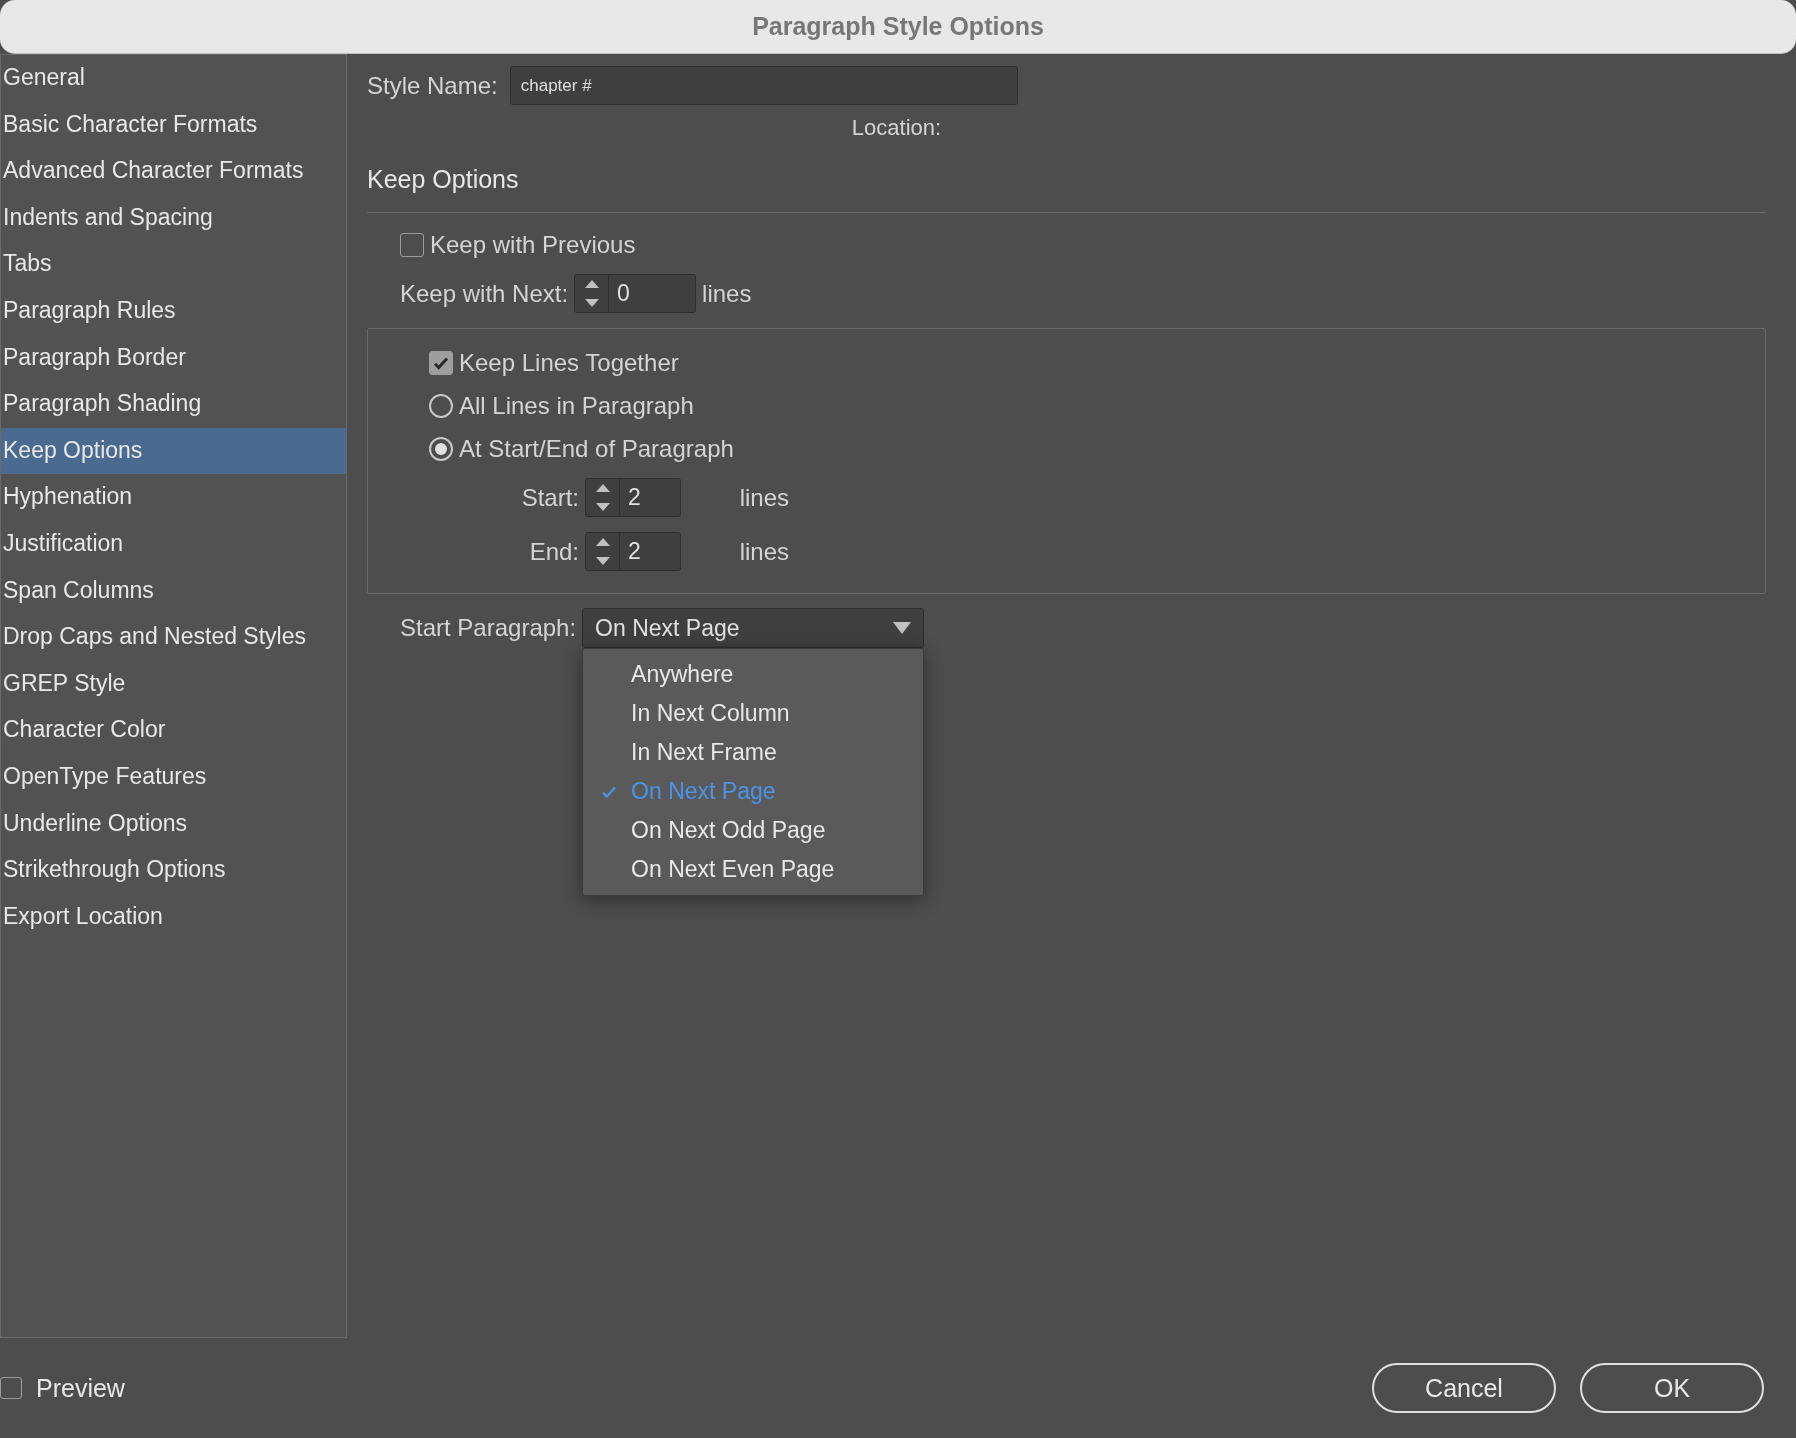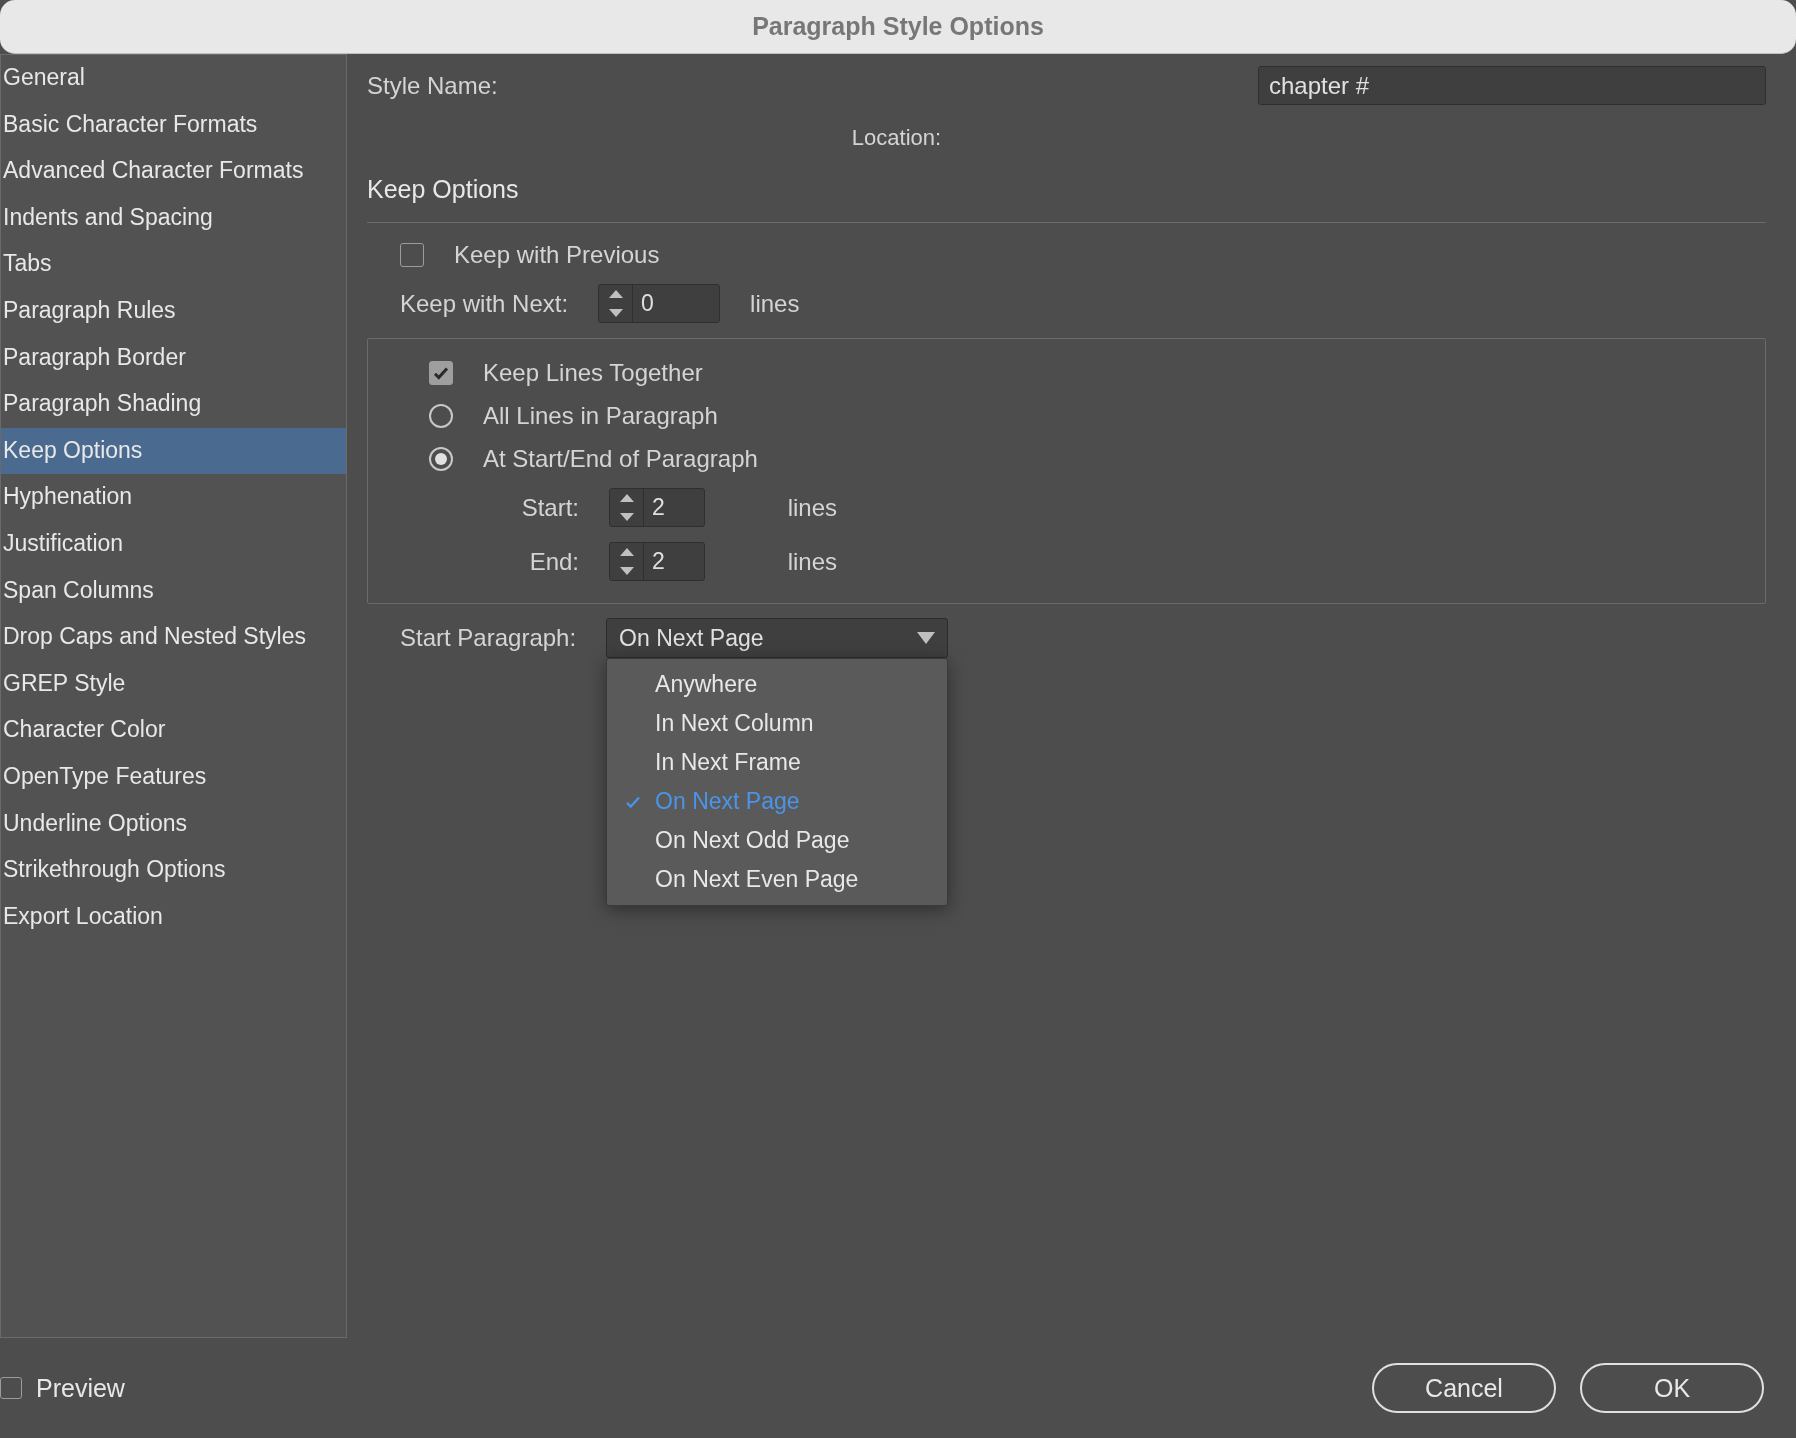--- a/index.html
+++ b/index.html
@@ -52,38 +52,38 @@
   .content {
     flex: 1;
     padding: 0 30px 0 20px;
     font-size: 24px;
     position: relative;
   }
   .header-row {
     display: flex;
     align-items: center;
     margin-top: 12px;
-    margin-bottom: 20px;
-    justify-content: space-between;
+    margin-bottom: 10px;
+    justify-content: flex-start;
   }
   .header-label {
     color: #d4d4d4;
     font-size: 24px;
     text-align: right;
     margin-right: 12px;
     white-space: nowrap;
   }
   .style-name-input {
     width: 508px;
     background: #3f3f3f;
     border: 1px solid #2f2f2f;
     border-radius: 3px;
     height: 39px;
     color: #e0e0e0;
-    font-size: 24px;
+    font-size: 17px;
     padding: 12px 10px;
   }
   .location-row {
     display:flex;
     justify-content:center;
     margin-bottom:24px;
   }
   .location-label {
     color:#d4d4d4;
     font-size:22px;
@@ -96,21 +96,21 @@
   }
   .hr {
     border: none;
     border-top: 1px solid #6a6a6a;
     margin-bottom: 18px;
   }
   .form-row {
     display: flex;
     align-items: center;
     margin-bottom: 15px;
-    gap: 30px;
+    gap: 6px;
     padding-left: 33px;
   }
   .form-row .lbl {
     color: #d4d4d4;
     font-size: 24px;
   }
   .checkbox {
     width: 24px;
     height: 24px;
     border: 1px solid #9c9c9c;

